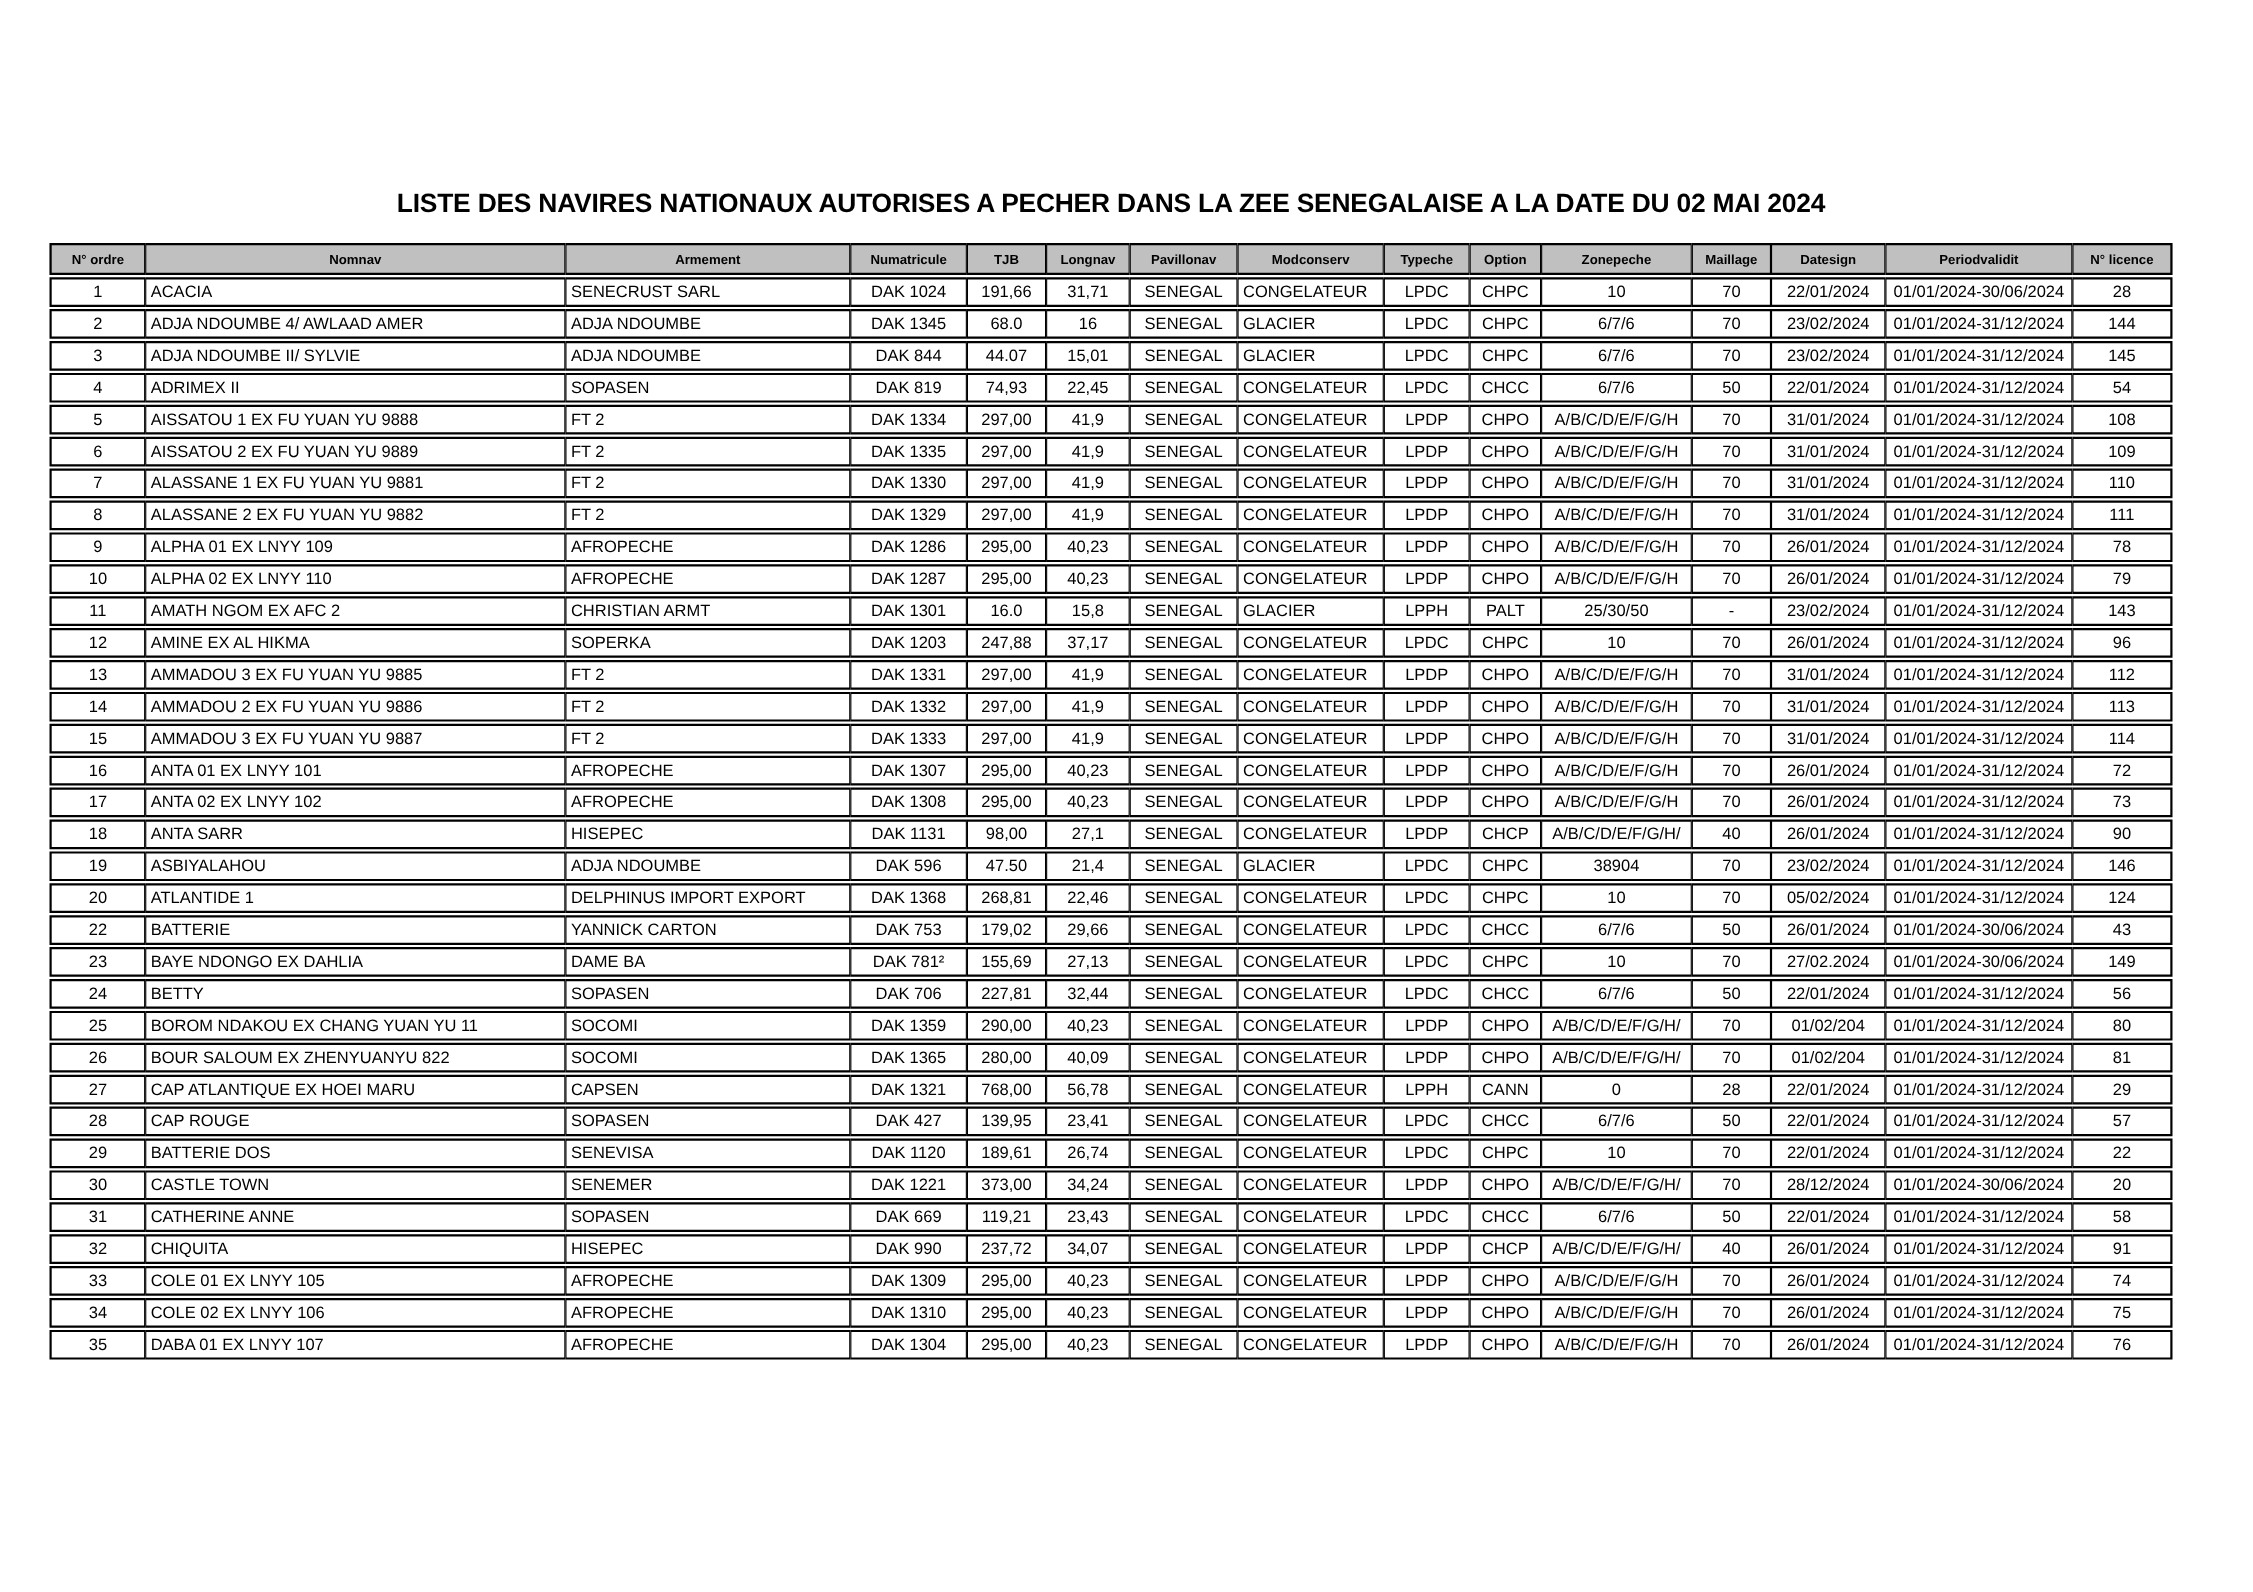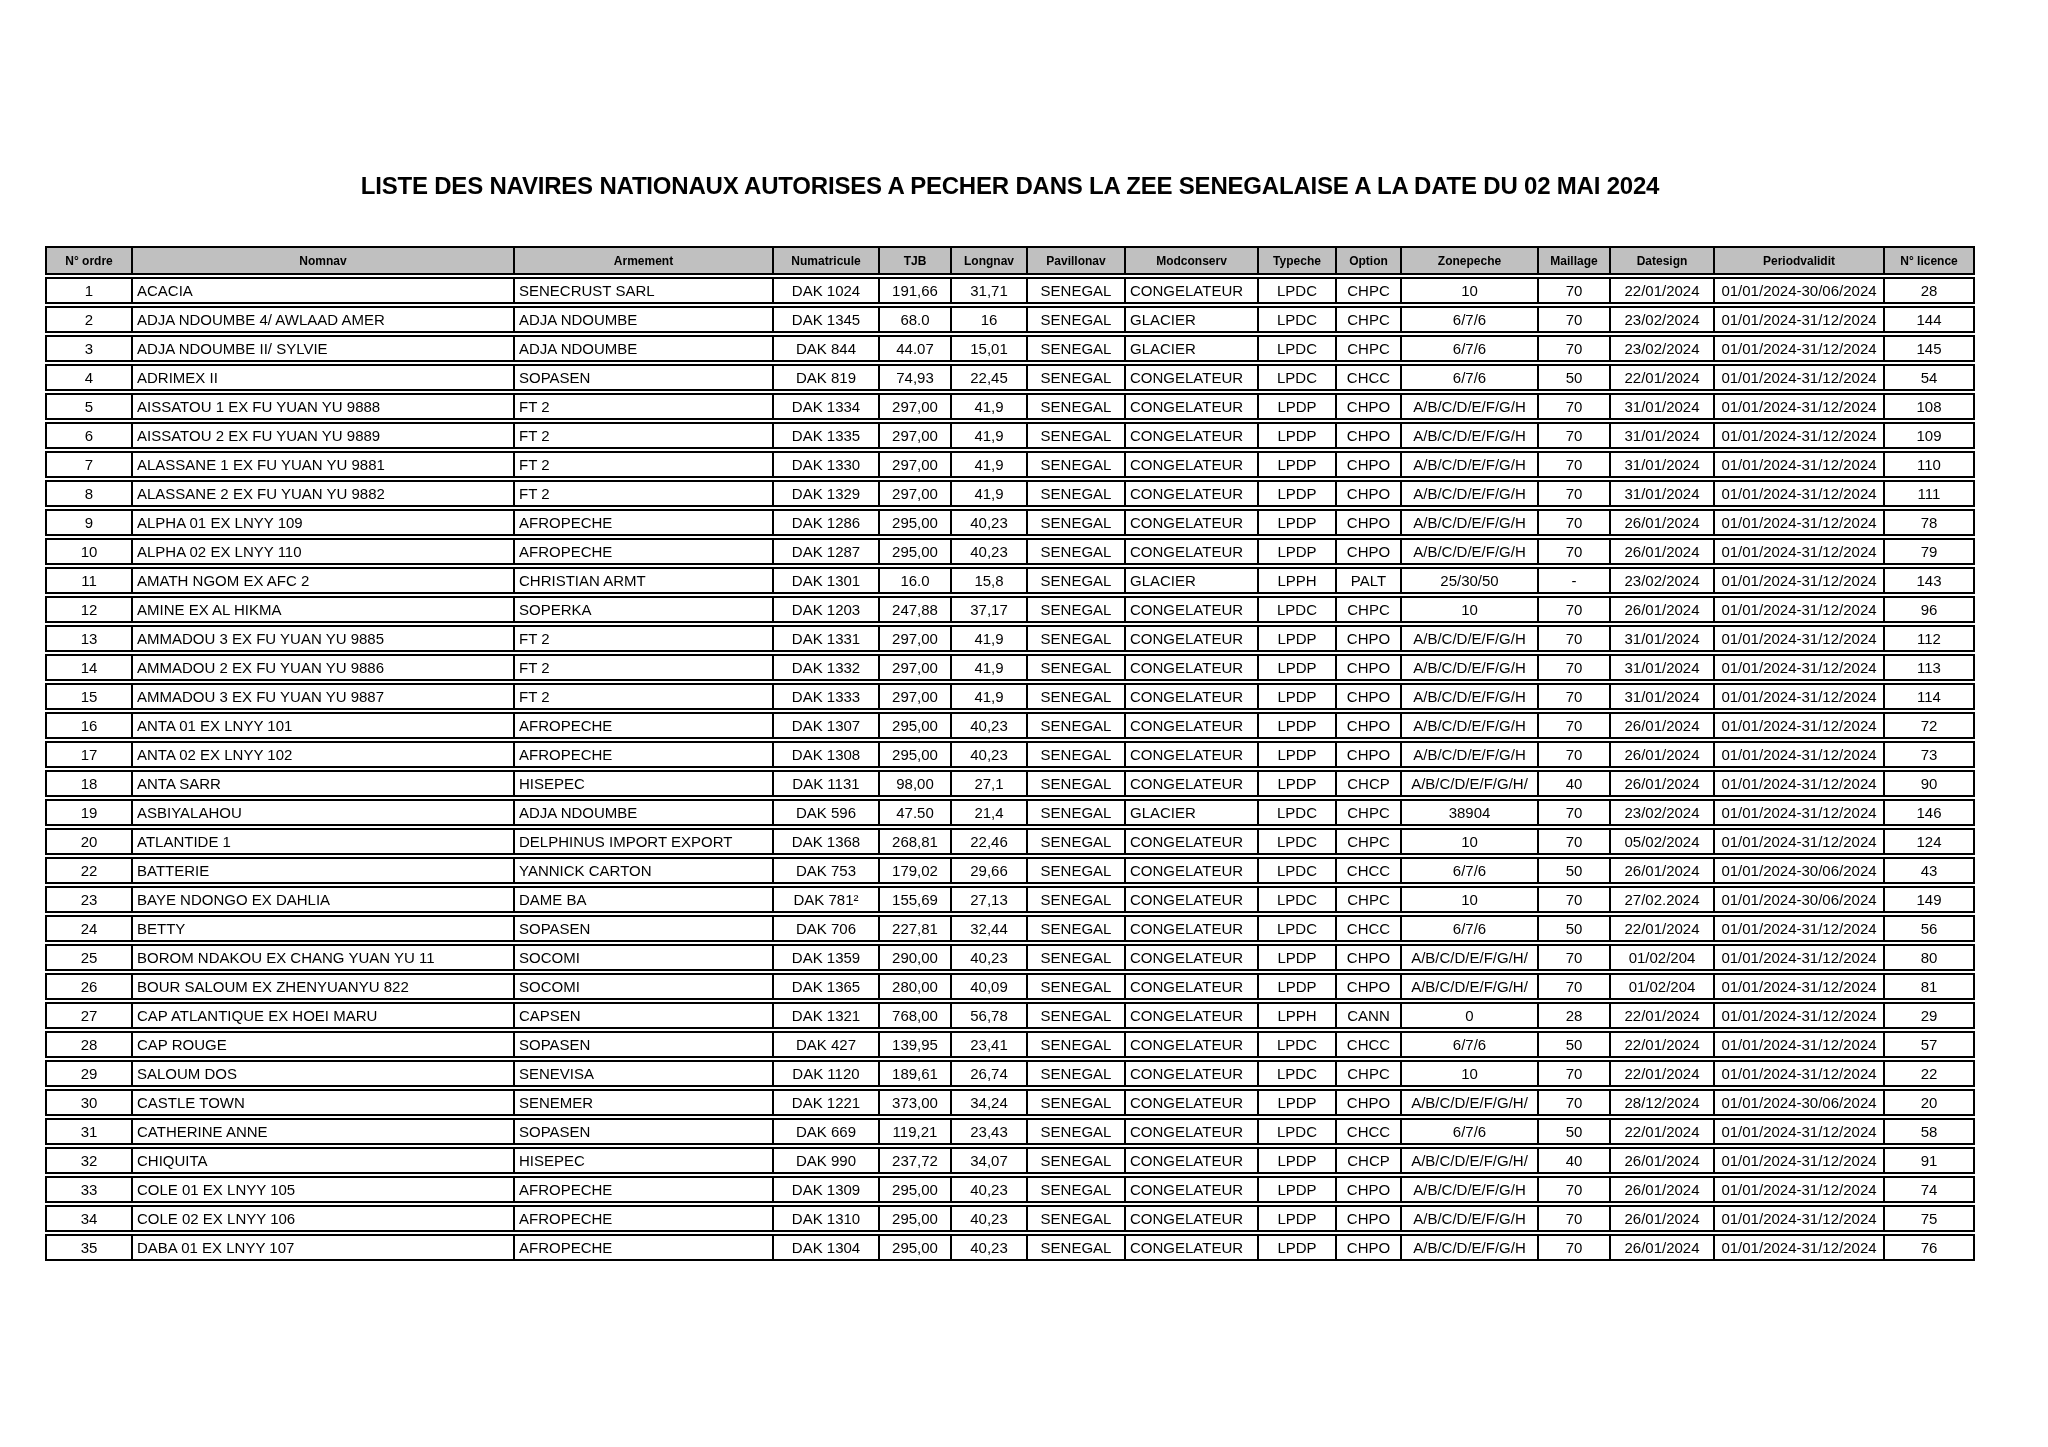--- a/index.html
+++ b/index.html
@@ -22,21 +22,21 @@
     padding-top:172px;
   }
   .doc-title{
     margin-left:45px;
     width:1930px;
     text-align:center;
     font-size:24px;
     font-weight:bold;
     letter-spacing:-0.2px;
     line-height:28px;
-    margin-bottom:44px;
+    margin-bottom:19px;
     white-space:nowrap;
   }
   table.vessel-table{
     margin-left:45px;
     width:1930px;
     table-layout:fixed;
     border-collapse:separate;
     border-spacing:0 2px;
     font-size:15px;
   }
@@ -575,21 +575,21 @@
           <td>LPDC</td>
           <td>CHCC</td>
           <td>6/7/6</td>
           <td>50</td>
           <td>22/01/2024</td>
           <td>01/01/2024-31/12/2024</td>
           <td>57</td>
         </tr>
         <tr>
           <td>29</td>
-          <td>SALOUM DOS</td>
+          <td>BATTERIE DOS</td>
           <td>SENEVISA</td>
           <td>DAK 1120</td>
           <td>189,61</td>
           <td>26,74</td>
           <td>SENEGAL</td>
           <td>CONGELATEUR</td>
           <td>LPDC</td>
           <td>CHPC</td>
           <td>10</td>
           <td>70</td>

